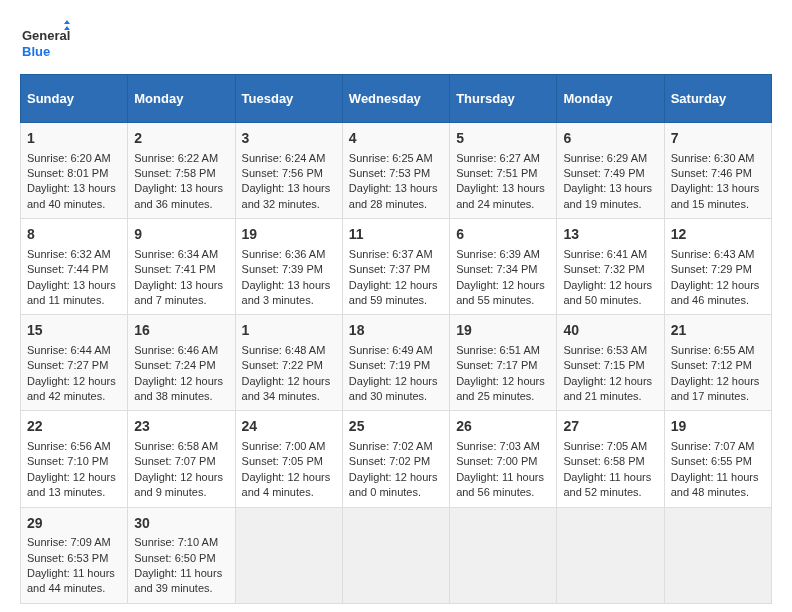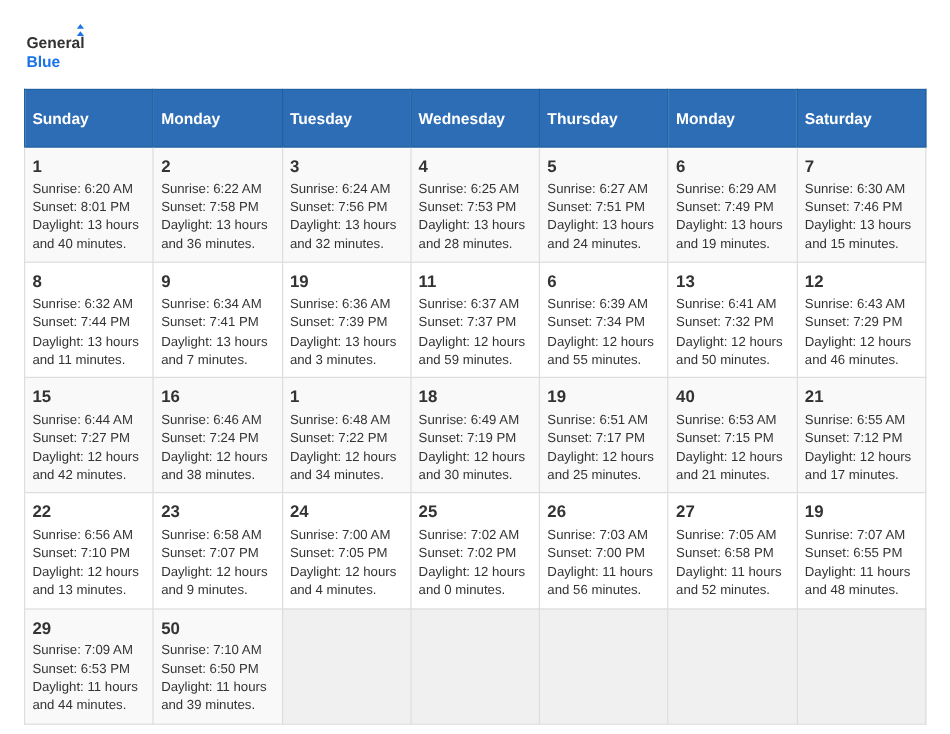--- a/index.html
+++ b/index.html
@@ -341,21 +341,21 @@
       <tr>
         <td>
           <span class="day-num">29</span>
         <div class="day-info">
           Sunrise: 7:09 AM<br>
           Sunset: 6:53 PM<br>
           Daylight: 11 hours and 44 minutes.
         </div>
         </td>
         <td>
-          <span class="day-num">50</span>
+          <span class="day-num">30</span>
         <div class="day-info">
           Sunrise: 7:10 AM<br>
           Sunset: 6:50 PM<br>
           Daylight: 11 hours and 39 minutes.
         </div>
         </td>
         <td class="empty"></td>
         <td class="empty"></td>
         <td class="empty"></td>
         <td class="empty"></td>

